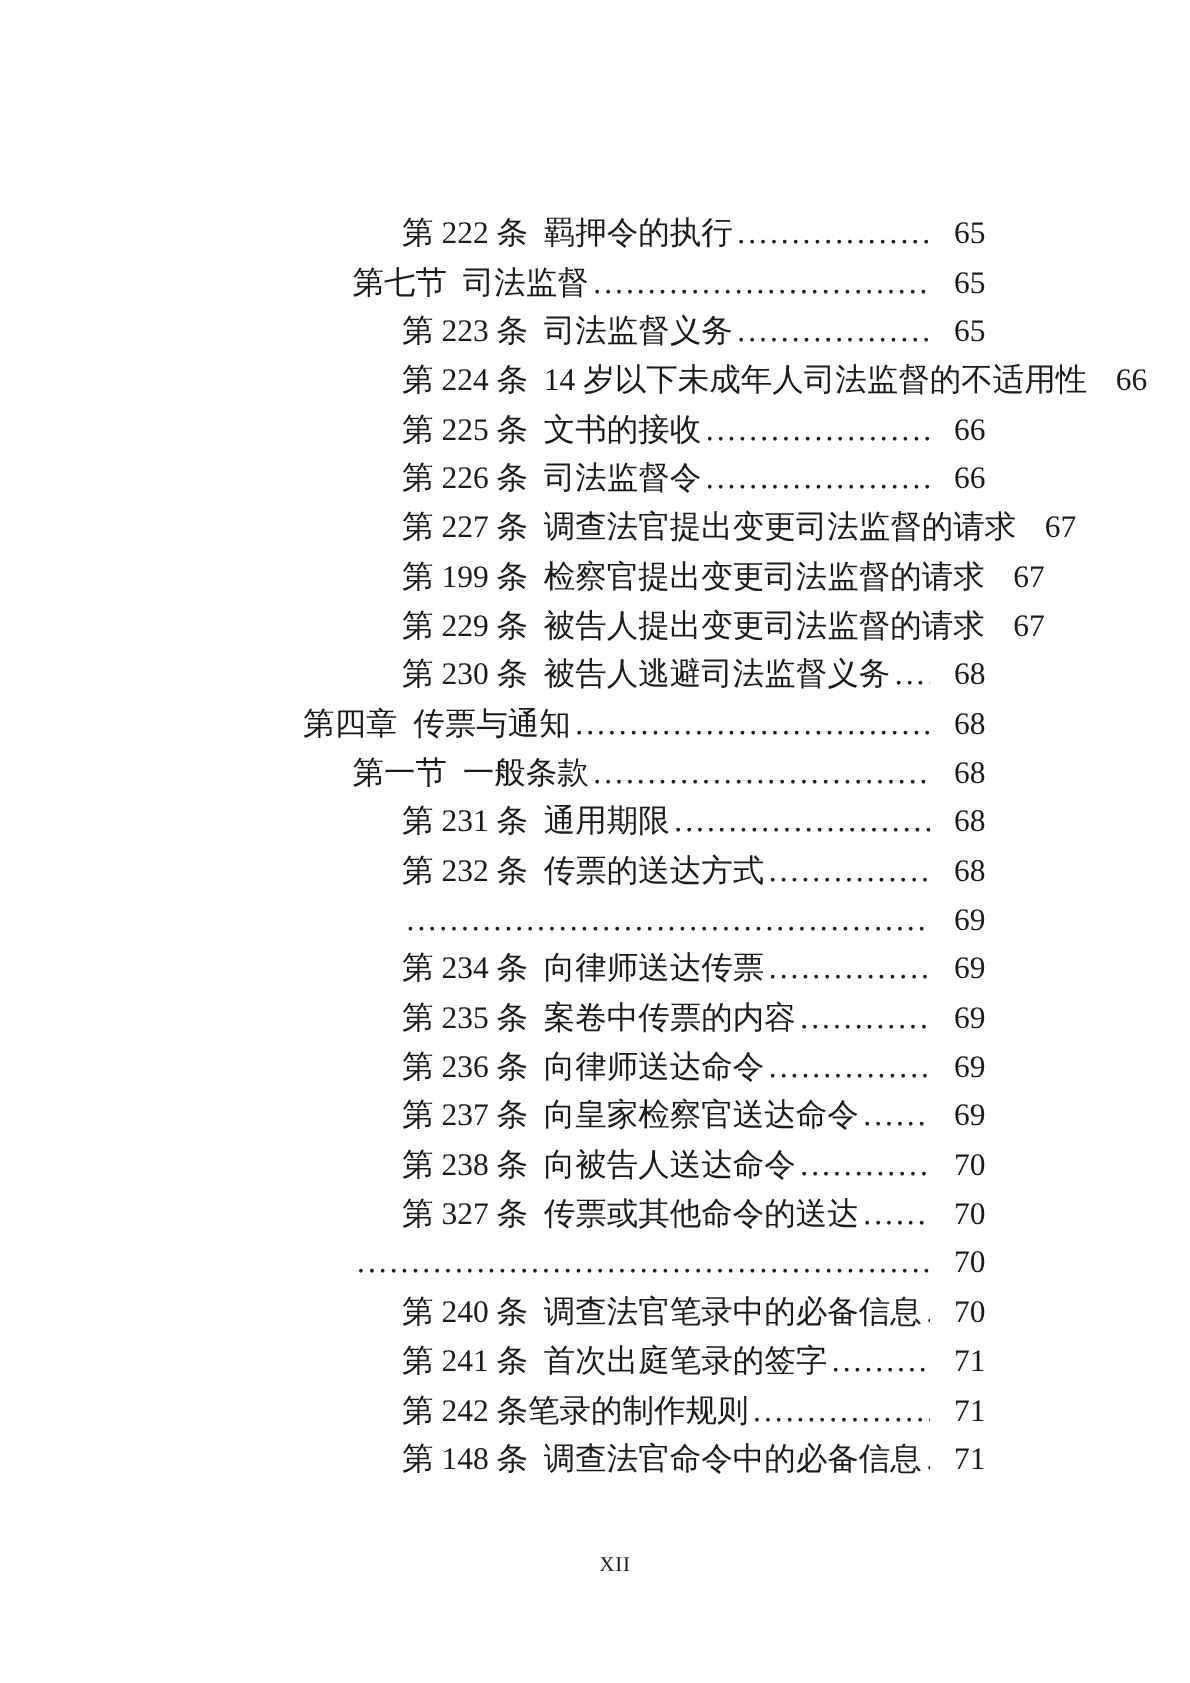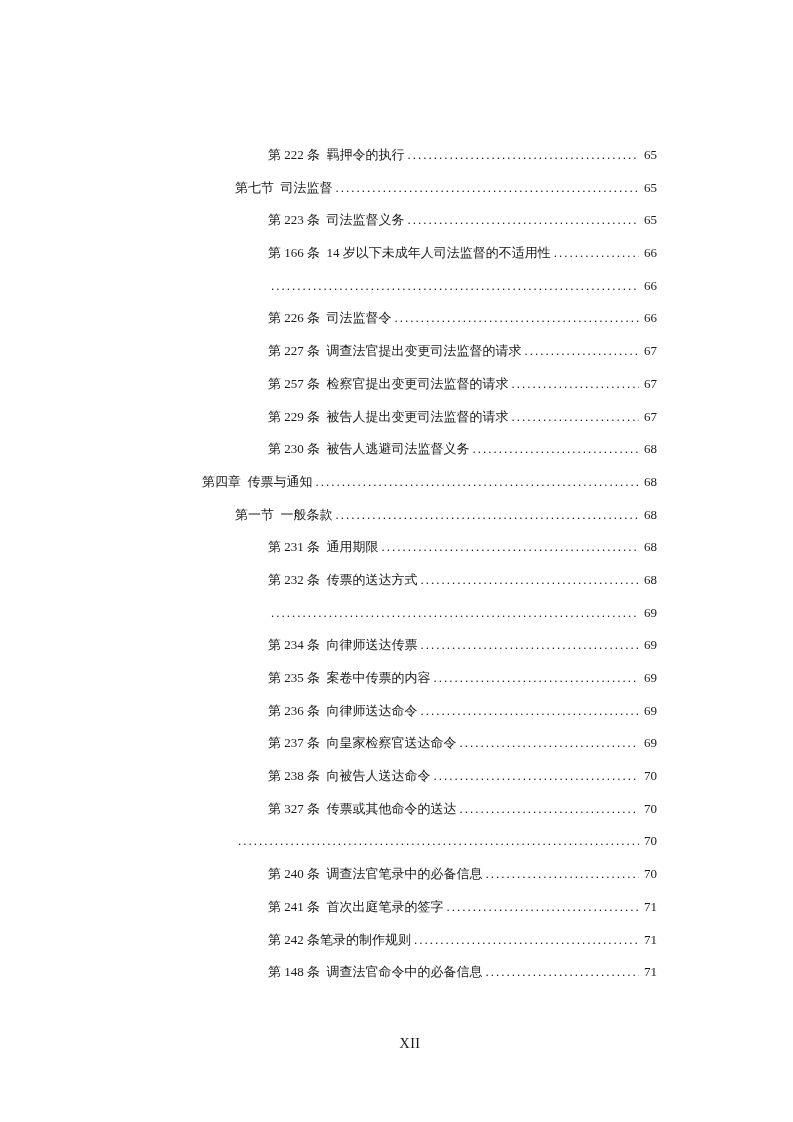--- a/index.html
+++ b/index.html
@@ -21,63 +21,63 @@
     left: 0;
     width: 793px;
     box-sizing: border-box;
     padding: 0 136px 0 202px;
   }
   .toc-row {
     display: flex;
     align-items: baseline;
     height: 32.7px;
     line-height: 32.7px;
-    font-size: 13px;
+    font-size: 21px;
     white-space: pre;
   }
   .toc-row.level-chapter { padding-left: 0; }
   .toc-row.level-section { padding-left: 33px; }
   .toc-row.level-article { padding-left: 66px; }
   .toc-label {
     flex: 0 0 auto;
     white-space: pre;
   }
   .dot-leader {
     flex: 1 1 auto;
     min-width: 0;
     overflow: hidden;
     white-space: nowrap;
     letter-spacing: 2px;
     margin-left: 3px;
   }
   .toc-page {
     flex: 0 0 auto;
-    margin-left: 5px;
+    margin-left: 16px;
   }
   .footer {
     position: absolute;
     top: 1036px;
     left: 410px;
     transform: translateX(-50%);
     font-size: 14px;
     letter-spacing: 0.5px;
   }
 </style>
 </head>
 <body>
 
 <div class="toc">
     <div class="toc-row level-article"><span class="toc-label">第 222 条  羁押令的执行</span><span class="dot-leader">................................................................................................................................................................</span><span class="toc-page">65</span></div>
     <div class="toc-row level-section"><span class="toc-label">第七节  司法监督</span><span class="dot-leader">................................................................................................................................................................</span><span class="toc-page">65</span></div>
     <div class="toc-row level-article"><span class="toc-label">第 223 条  司法监督义务</span><span class="dot-leader">................................................................................................................................................................</span><span class="toc-page">65</span></div>
-    <div class="toc-row level-article"><span class="toc-label">第 166 条  14 岁以下未成年人司法监督的不适用性</span><span class="dot-leader">................................................................................................................................................................</span><span class="toc-page">66</span></div>
-    <div class="toc-row level-article"><span class="dot-leader">................................................................................................................................................................</span><span class="toc-page">66</span></div>
+    <div class="toc-row level-article"><span class="toc-label">第 224 条  14 岁以下未成年人司法监督的不适用性</span><span class="dot-leader">................................................................................................................................................................</span><span class="toc-page">66</span></div>
+    <div class="toc-row level-article"><span class="toc-label">第 225 条  文书的接收</span><span class="dot-leader">................................................................................................................................................................</span><span class="toc-page">66</span></div>
     <div class="toc-row level-article"><span class="toc-label">第 226 条  司法监督令</span><span class="dot-leader">................................................................................................................................................................</span><span class="toc-page">66</span></div>
     <div class="toc-row level-article"><span class="toc-label">第 227 条  调查法官提出变更司法监督的请求</span><span class="dot-leader">................................................................................................................................................................</span><span class="toc-page">67</span></div>
-    <div class="toc-row level-article"><span class="toc-label">第 257 条  检察官提出变更司法监督的请求</span><span class="dot-leader">................................................................................................................................................................</span><span class="toc-page">67</span></div>
+    <div class="toc-row level-article"><span class="toc-label">第 199 条  检察官提出变更司法监督的请求</span><span class="dot-leader">................................................................................................................................................................</span><span class="toc-page">67</span></div>
     <div class="toc-row level-article"><span class="toc-label">第 229 条  被告人提出变更司法监督的请求</span><span class="dot-leader">................................................................................................................................................................</span><span class="toc-page">67</span></div>
     <div class="toc-row level-article"><span class="toc-label">第 230 条  被告人逃避司法监督义务</span><span class="dot-leader">................................................................................................................................................................</span><span class="toc-page">68</span></div>
     <div class="toc-row level-chapter"><span class="toc-label">第四章  传票与通知</span><span class="dot-leader">................................................................................................................................................................</span><span class="toc-page">68</span></div>
     <div class="toc-row level-section"><span class="toc-label">第一节  一般条款</span><span class="dot-leader">................................................................................................................................................................</span><span class="toc-page">68</span></div>
     <div class="toc-row level-article"><span class="toc-label">第 231 条  通用期限</span><span class="dot-leader">................................................................................................................................................................</span><span class="toc-page">68</span></div>
     <div class="toc-row level-article"><span class="toc-label">第 232 条  传票的送达方式</span><span class="dot-leader">................................................................................................................................................................</span><span class="toc-page">68</span></div>
     <div class="toc-row level-article"><span class="dot-leader">................................................................................................................................................................</span><span class="toc-page">69</span></div>
     <div class="toc-row level-article"><span class="toc-label">第 234 条  向律师送达传票</span><span class="dot-leader">................................................................................................................................................................</span><span class="toc-page">69</span></div>
     <div class="toc-row level-article"><span class="toc-label">第 235 条  案卷中传票的内容</span><span class="dot-leader">................................................................................................................................................................</span><span class="toc-page">69</span></div>
     <div class="toc-row level-article"><span class="toc-label">第 236 条  向律师送达命令</span><span class="dot-leader">................................................................................................................................................................</span><span class="toc-page">69</span></div>

